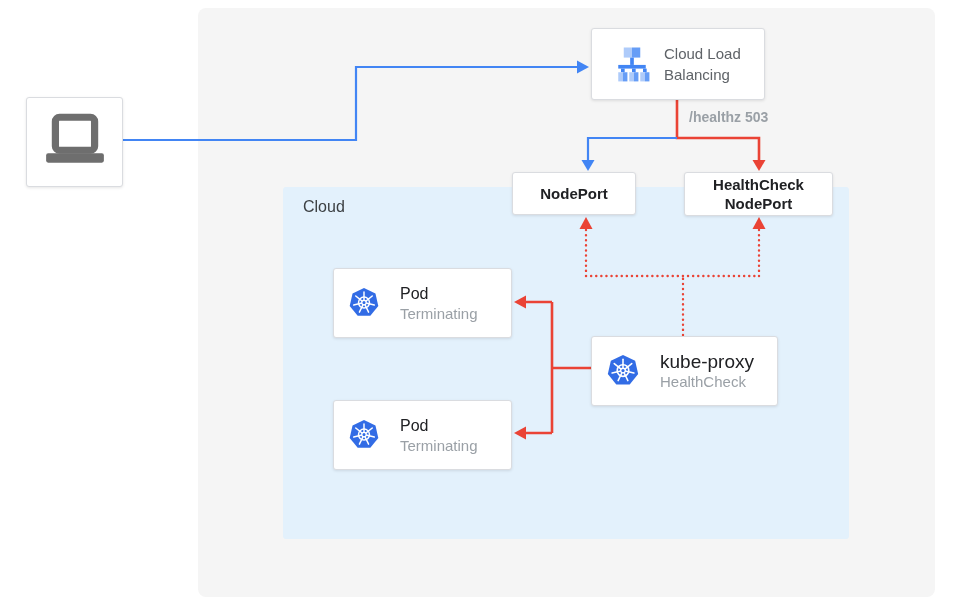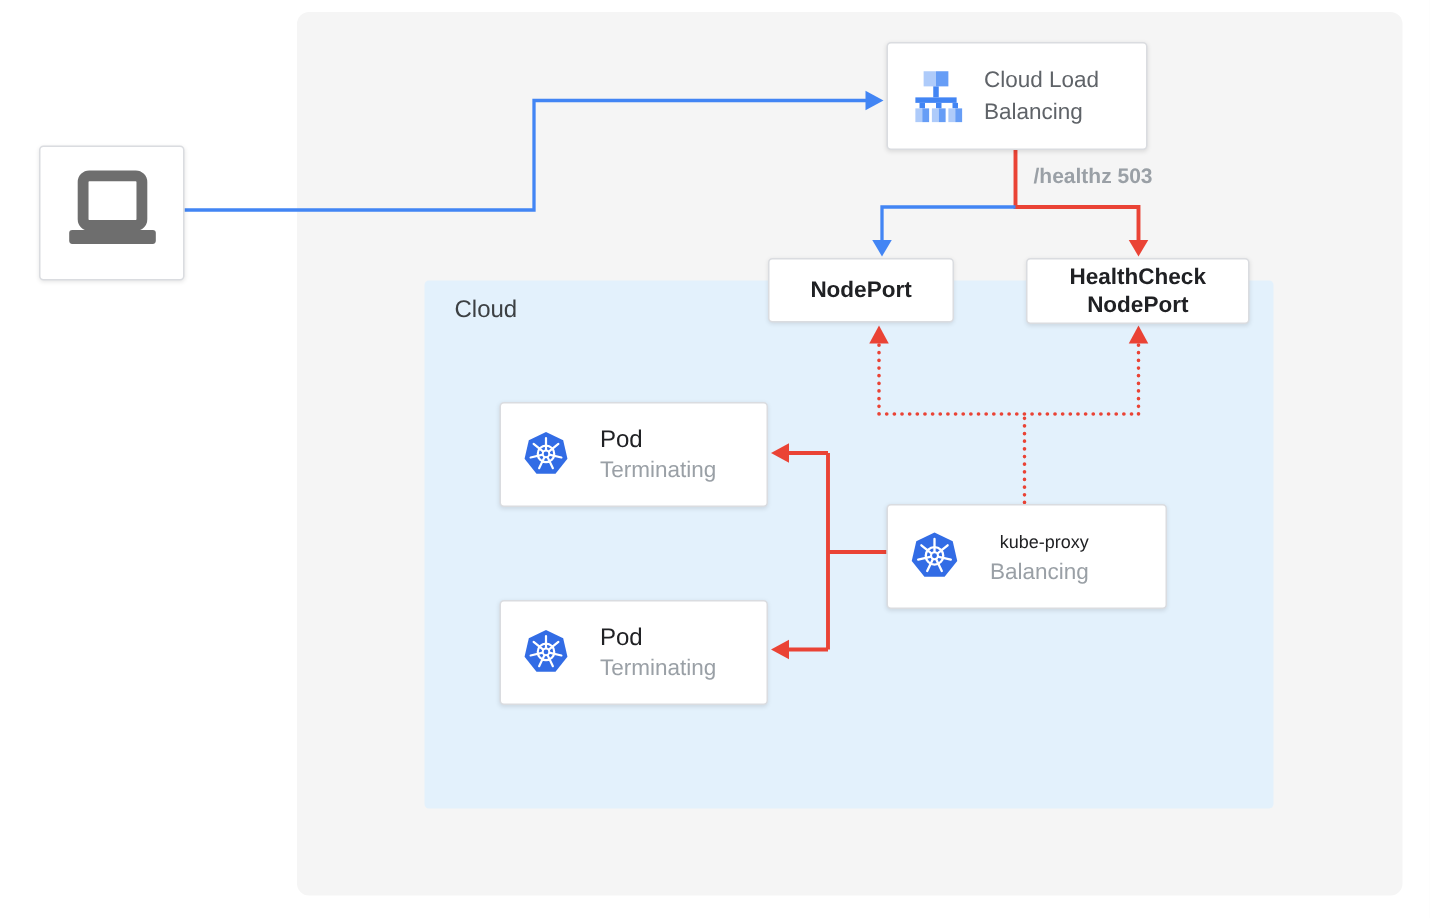--- a/index.html
+++ b/index.html
@@ -43,21 +43,21 @@
     border: 1px solid var(--card-border);
     border-radius: 3px;
     box-shadow: 0 1px 3px rgba(0,0,0,0.10);
     display: flex;
     align-items: center;
   }
   .laptop-card {
     left: 26px; top: 97px; width: 97px; height: 90px;
     justify-content: center;
   }
-  .clb-card { left: 591px; top: 28px; width: 174px; height: 72px; padding-left: 10px; }
+  .clb-card { left: 591px; top: 28px; width: 174px; height: 72px; padding-left: 10px; justify-content: center; }
   .clb-text {
     margin-left: 10px;
     width: 92px;
     font-size: 15px;
     line-height: 21px;
     color: var(--gray-text);
   }
   .port-card {
     justify-content: center;
     text-align: center;
@@ -69,21 +69,21 @@
   .nodeport-card { left: 512px; top: 172px; width: 124px; height: 43px; }
   .healthcheck-card { left: 684px; top: 172px; width: 149px; height: 44px; }
   .healthcheck-card .wrap { width: 110px; }
   .iconcard { padding-left: 13px; }
   .pod1-card { left: 333px; top: 268px; width: 179px; height: 70px; }
   .pod2-card { left: 333px; top: 400px; width: 179px; height: 70px; }
   .kubeproxy-card { left: 591px; top: 336px; width: 187px; height: 70px; }
   .stack { margin-left: 19px; }
   .stack .title { font-size: 16px; line-height: 21px; color: var(--dark-text); }
   .stack .subtitle { font-size: 15px; line-height: 20px; color: var(--light-text); }
-  .kubeproxy-card .stack .title { font-size: 12px; text-align: right; }
+  .kubeproxy-card .stack .title { font-size: 19px; text-align: right; }
   .healthz-label {
     position: absolute;
     left: 689px; top: 109px;
     font-size: 14px;
     font-weight: bold;
     color: var(--light-text);
   }
   .blue-line   { stroke: var(--blue); stroke-width: 2.2; fill: none; }
   .red-line    { stroke: var(--red);  stroke-width: 2.6; fill: none; }
   .red-dotted  { stroke: var(--red);  stroke-width: 2.4; fill: none;
@@ -219,17 +219,17 @@
         <line x1="18" y1="17" x2="23" y2="27.4"></line>
         <line x1="18" y1="17" x2="13" y2="27.4"></line>
         <line x1="18" y1="17" x2="6.8" y2="19.6"></line>
         <line x1="18" y1="17" x2="9" y2="9.8"></line>
       </g>
       <circle cx="18" cy="17" r="6" fill="none" stroke="#ffffff" stroke-width="1.6"></circle>
       <circle cx="18" cy="17" r="2.4" fill="var(--k8s-blue)" stroke="#ffffff" stroke-width="1.4"></circle>
     </svg>
     <div class="stack">
       <div class="title">kube-proxy</div>
-      <div class="subtitle">Balancing</div>
+      <div class="subtitle">HealthCheck</div>
     </div>
   </div>
 
 </div>
 
 </body></html>

